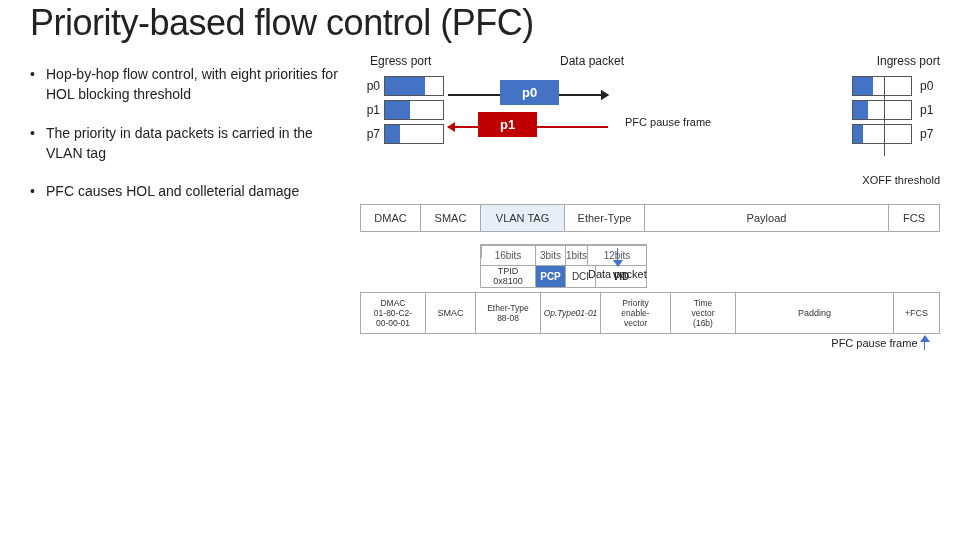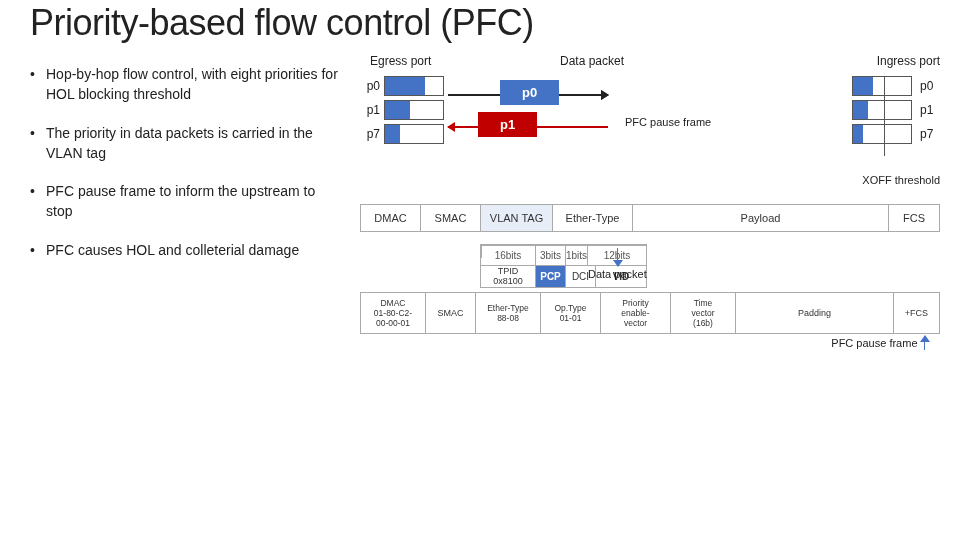--- a/index.html
+++ b/index.html
@@ -204,21 +204,20 @@
 </head>
 <body>
 
 <div class="page-title">Priority-based flow control (PFC)</div>
 
 <div class="content-area">
 
   <div class="bullet-list">
     <div class="bullet-item">Hop-by-hop flow control, with eight priorities for HOL blocking threshold</div>
     <div class="bullet-item">The priority in data packets is carried in the VLAN tag</div>
-    <div class="bullet-item">PFC pause frame to inform the upstream to stop</div>
     <div class="bullet-item">PFC causes HOL and colleterial damage</div>
   </div>
 
   <div class="right-section">
 
     <div class="diagram-container">
 
       <div style="position:absolute; left:10px; top:0; font-size:12px; color:#222;">Egress port</div>
 
       <div style="position:absolute; right:0; top:0; font-size:12px; color:#222;">Ingress port</div>
@@ -288,21 +287,21 @@
 
       <div style="position:absolute; right:55px; top:22px; width:1.5px; height:80px; background:#555;"></div>
 
     </div>
 
     <div class="bottom-section">
 
       <div class="frame-row">
         <div class="frame-cell" style="width:60px;">DMAC</div>
         <div class="frame-cell" style="width:60px;">SMAC</div>
-        <div class="frame-cell" style="width:72px; background:#e8eef8;">VLAN TAG</div>
+        <div class="frame-cell" style="width:84px; background:#e8eef8;">VLAN TAG</div>
         <div class="frame-cell" style="width:80px;">Ether-Type</div>
         <div class="frame-cell" style="flex:1;">Payload</div>
         <div class="frame-cell" style="width:50px;">FCS</div>
       </div>
 
       <div style="position:relative; margin-left:120px; width:167px;">
 
         <div style="position:absolute; left:0; top:0; width:100%; height:2px; background:#aaa;"></div>
         <div style="position:absolute; left:0; top:0; width:1.5px; height:14px; background:#aaa;"></div>
         <div style="position:absolute; right:0; top:0; width:1.5px; height:14px; background:#aaa;"></div>
@@ -336,21 +335,21 @@
           <div style="width:65px; border-right:1px solid #aaa; display:flex; flex-direction:column; align-items:center; justify-content:center; font-size:8.5px; line-height:1.2; color:#333; text-align:center;">
               <span>DMAC</span>
               <span>01-80-C2-</span>
               <span>00-00-01</span>
             </div>
           <div style="width:50px; border-right:1px solid #aaa; display:flex; align-items:center; justify-content:center; font-size:9px; color:#333;">SMAC</div>
           <div style="width:65px; border-right:1px solid #aaa; display:flex; flex-direction:column; align-items:center; justify-content:center; font-size:8.5px; line-height:1.2; color:#333; text-align:center;">
               <span>Ether-Type</span>
               <span>88-08</span>
             </div>
-          <div style="width:60px; border-right:1px solid #aaa; display:flex; flex-direction:column; align-items:center; justify-content:center; font-size:8.5px; line-height:1.2; color:#333; text-align:center;">
+          <div style="width:60px; border-right:1px solid #aaa; display:flex; flex-direction:row; align-items:center; justify-content:center; font-size:8.5px; line-height:1.2; color:#333; text-align:center;font-style:italic;">
               <span>Op.Type</span>
               <span>01-01</span>
             </div>
           <div style="width:70px; border-right:1px solid #aaa; display:flex; flex-direction:column; align-items:center; justify-content:center; font-size:8.5px; line-height:1.2; color:#333; text-align:center;">
               <span>Priority</span>
               <span>enable-</span>
               <span>vector</span>
             </div>
           <div style="width:65px; border-right:1px solid #aaa; display:flex; flex-direction:column; align-items:center; justify-content:center; font-size:8.5px; line-height:1.2; color:#333; text-align:center;">
               <span>Time</span>

